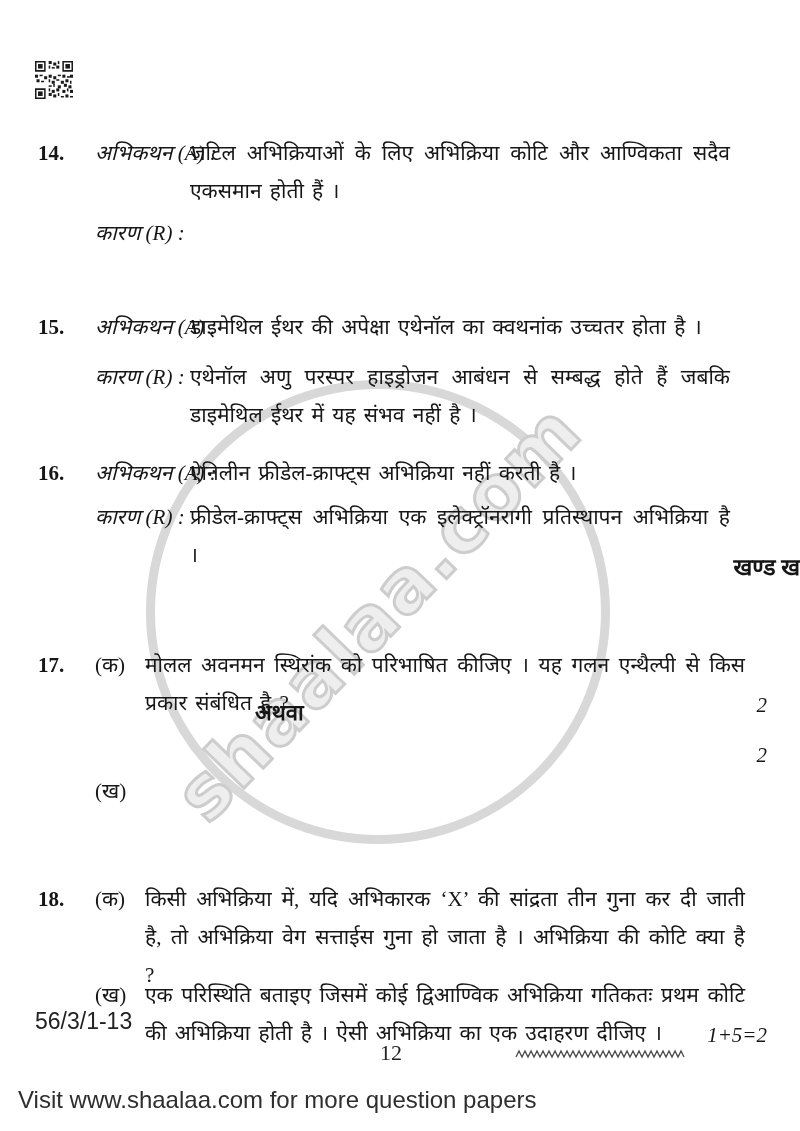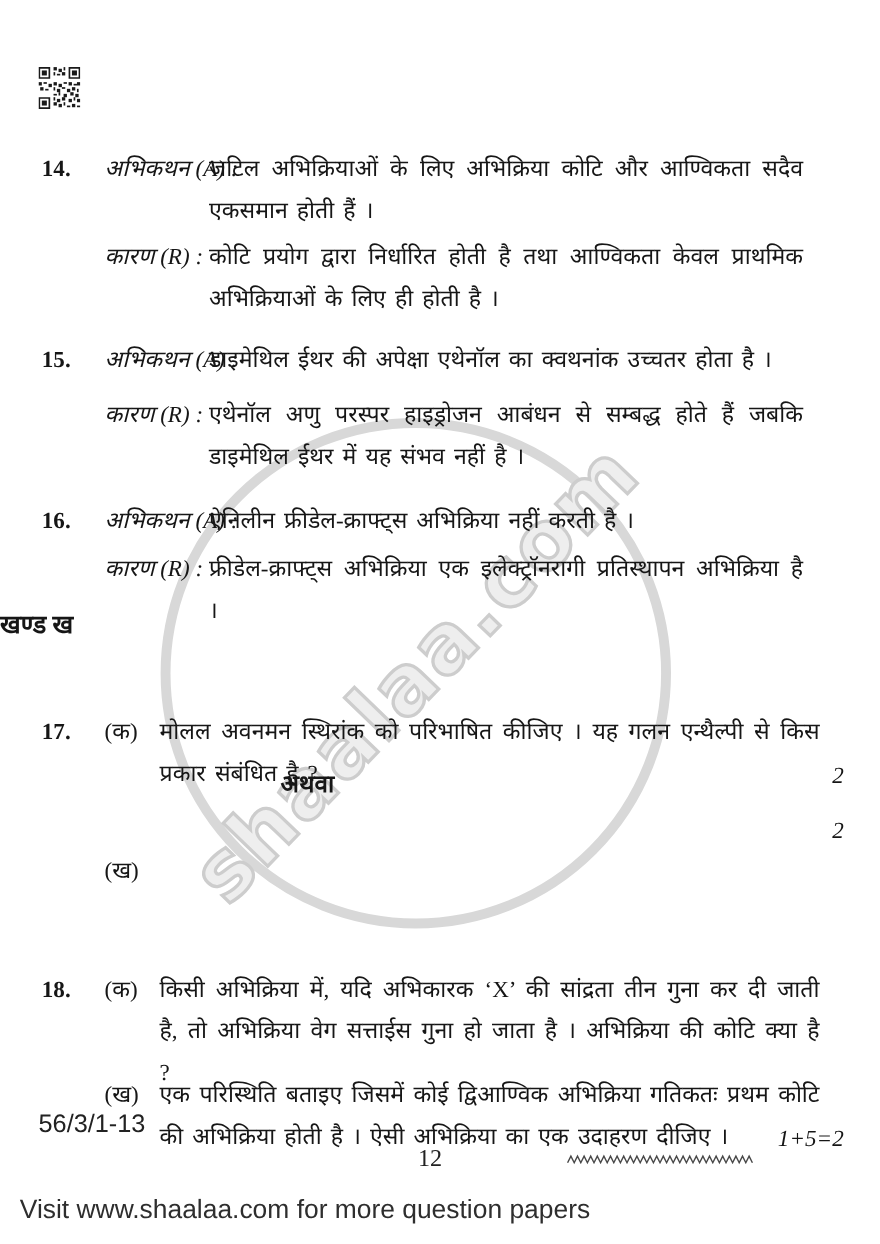--- a/index.html
+++ b/index.html
@@ -19,21 +19,21 @@
   }
   
   .arow,.prow{position:absolute;left:30px;width:740px;z-index:1;font-size:21px;line-height:38px;margin-top:31px;}
   .num{position:absolute;left:8px;top:0;font-weight:bold;}
   .albl{position:absolute;left:65px;top:0;font-style:italic;white-space:nowrap;}
   .arow .txt{margin-left:160px;width:540px;text-align:justify;word-spacing:3px;}
   .plbl{position:absolute;left:65px;top:0;}
   .prow .txt{margin-left:115px;width:600px;text-align:justify;word-spacing:3px;}
   .marks{position:absolute;right:3px;bottom:5px;font-style:italic;font-size:21px;line-height:24px;}
   .section-header{
-    position:absolute;left:0;top:550px;width:800px;text-align:left;z-index:1;
+    position:absolute;left:0;top:550px;width:800px;text-align:right;z-index:1;
     font-weight:bold;font-size:23px;
   }
   .or-label{position:absolute;left:255px;top:696px;z-index:1;font-weight:bold;font-size:22px;text-align:center;}
   
   .paper-code{position:absolute;left:35px;top:1008px;z-index:1;font-family:"Liberation Sans",sans-serif;font-size:23px;color:#222;}
   .page-number{position:absolute;left:380px;top:1040px;z-index:1;font-family:Liberation Serif, serif;font-size:22px;color:#222;}
   .zigzag{position:absolute;left:515px;top:1048px;z-index:1;}
   .footer-note{position:absolute;left:18px;top:1086px;z-index:1;font-family:"Liberation Sans",sans-serif;font-size:24px;color:#2e2e2e;}
   .qr{position:absolute;left:35px;top:60px;z-index:1;}
 </style>
@@ -98,21 +98,20 @@
     <div class="wm-text">shaalaa.com</div>
   </div>
 
   <div class="arow" style="top:103px">
     <span class="num">14.</span>
     <span class="albl">अभिकथन (A) :</span>
     <div class="txt">जटिल अभिक्रियाओं के लिए अभिक्रिया कोटि और आण्विकता सदैव एकसमान होती हैं ।</div>
   </div>
   <div class="arow" style="top:183px">
     <span class="albl">कारण (R) :</span>
-    <div class="txt">कोटि प्रयोग द्वारा निर्धारित होती है तथा आण्विकता केवल प्राथमिक अभिक्रियाओं के लिए ही होती है ।</div>
   </div>
 
   <div class="arow" style="top:277px">
     <span class="num">15.</span>
     <span class="albl">अभिकथन (A) :</span>
     <div class="txt">डाइमेथिल ईथर की अपेक्षा एथेनॉल का क्वथनांक उच्चतर होता है ।</div>
   </div>
   <div class="arow" style="top:327px">
     <span class="albl">कारण (R) :</span>
     <div class="txt">एथेनॉल अणु परस्पर हाइड्रोजन आबंधन से सम्बद्ध होते हैं जबकि डाइमेथिल ईथर में यह संभव नहीं है ।</div>

